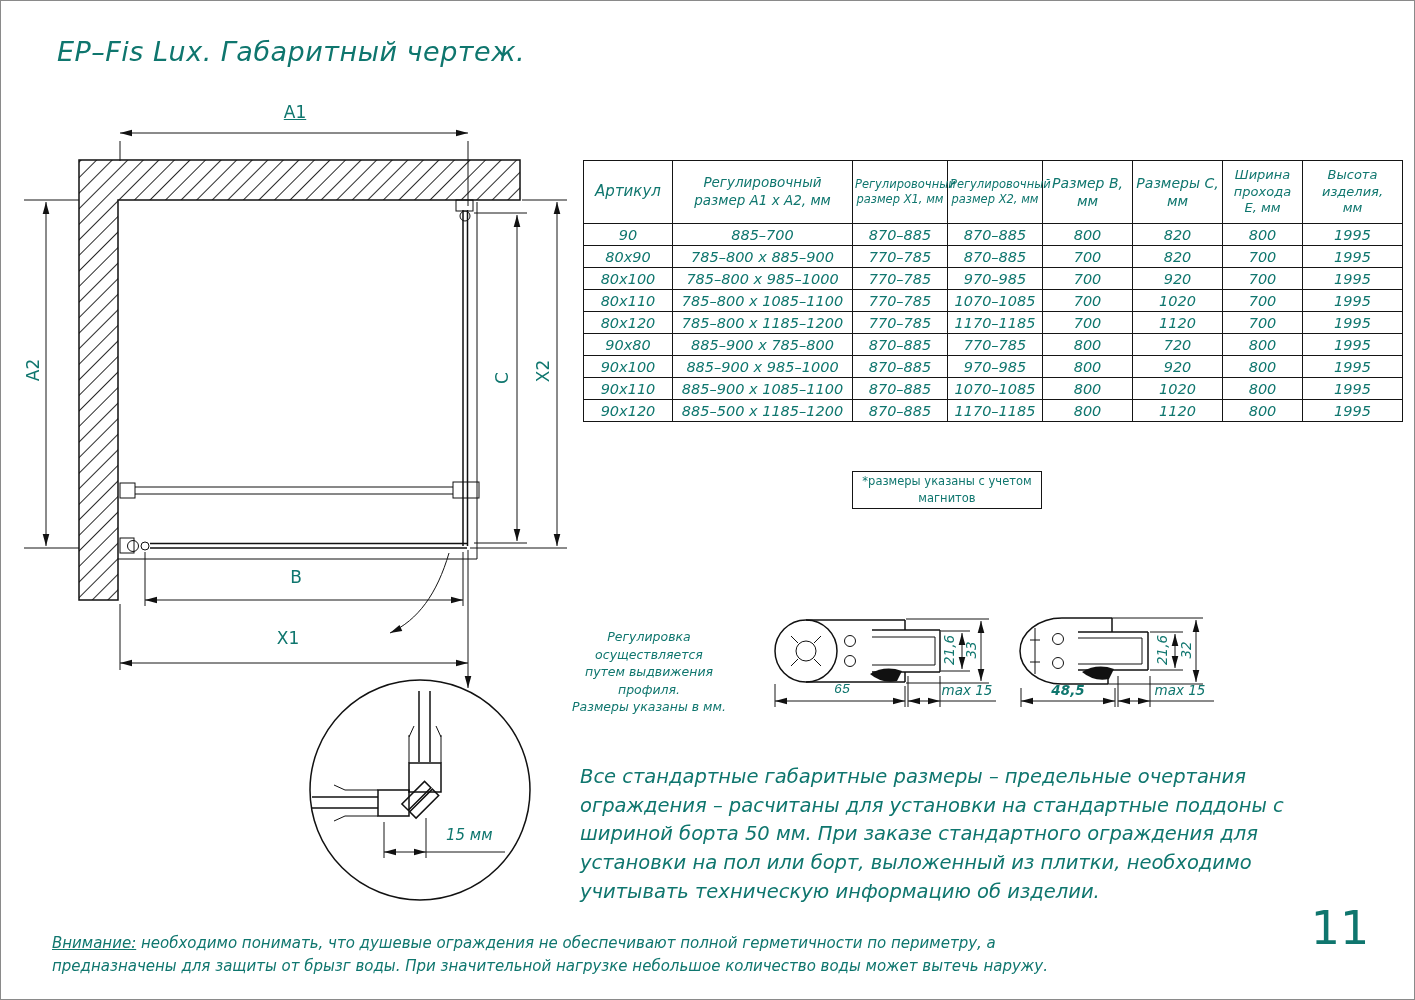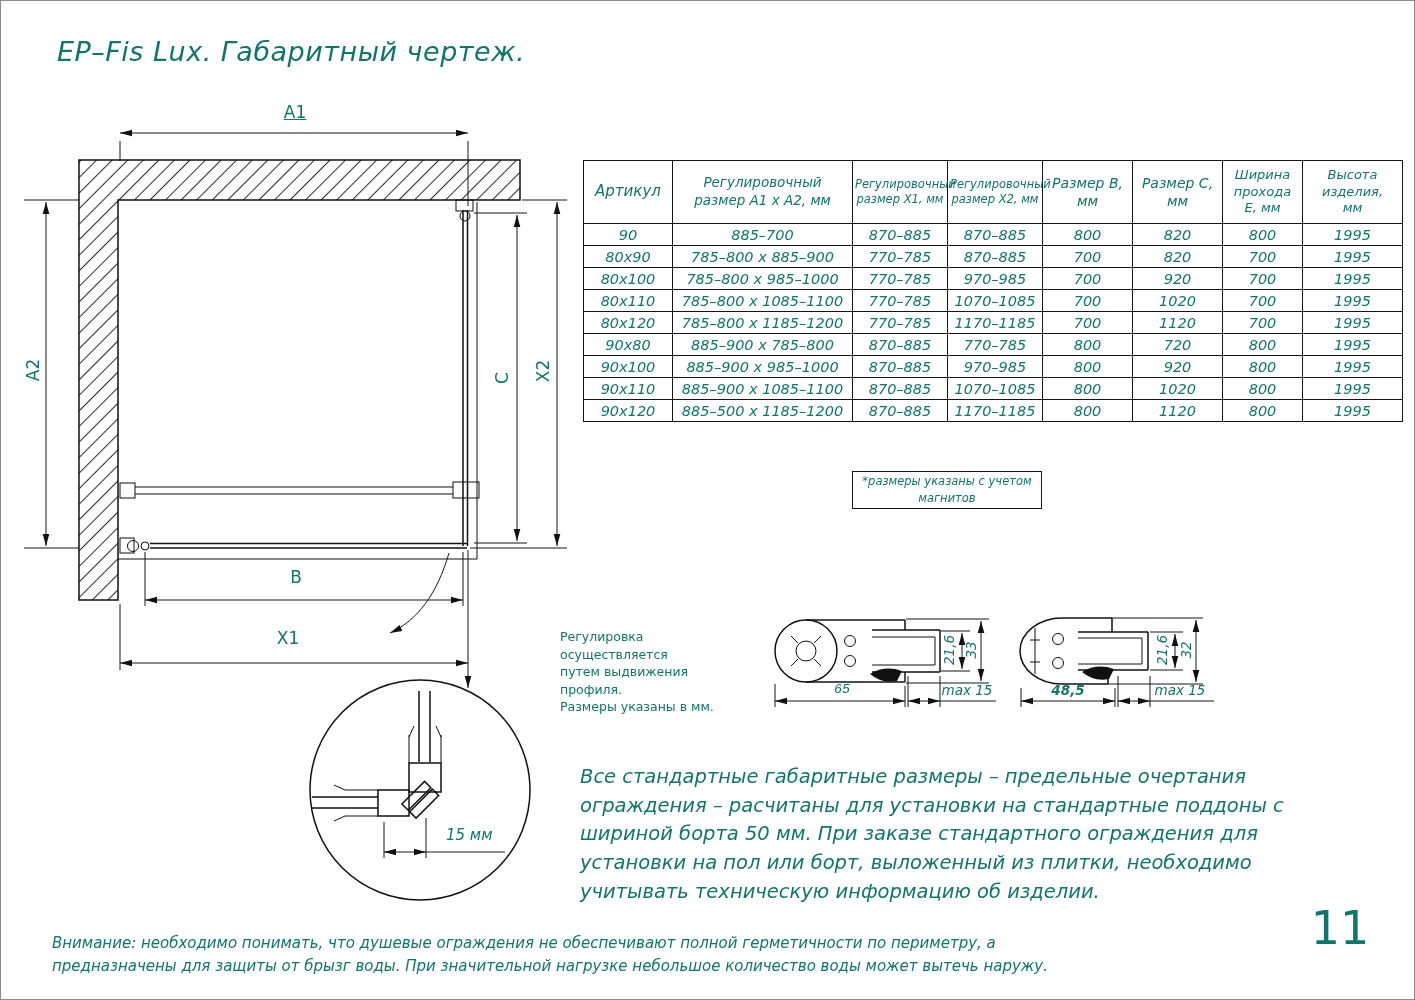--- a/index.html
+++ b/index.html
@@ -24,27 +24,27 @@
               font-style:italic;padding:0 2px;}
   table.sizes thead th{height:62px;font-weight:normal;white-space:pre-line;line-height:1.3;}
   table.sizes tbody td{height:21px;font-size:14.5px;}
   table.sizes thead th:nth-child(1){font-size:15px;}
   table.sizes thead th:nth-child(2){font-size:13.5px;}
   table.sizes thead th:nth-child(3),table.sizes thead th:nth-child(4){font-size:11.5px;}
   table.sizes thead th:nth-child(5),table.sizes thead th:nth-child(6){font-size:14px;}
   table.sizes thead th:nth-child(7),table.sizes thead th:nth-child(8){font-size:13px;}
   .footnote-box{position:absolute;left:852px;top:471px;width:190px;height:38px;border:1.5px solid #151515;
               box-sizing:border-box;display:flex;align-items:center;justify-content:center;
-              font-size:11.5px;font-style:italic;text-align:center;white-space:pre-line;line-height:1.45;background:#fff;}
-  .profile-note{position:absolute;left:560px;top:628px;width:178px;text-align:left;
-              font-size:12.5px;line-height:1.4;white-space:pre-line;}
+              font-size:11.5px;text-align:center;white-space:pre-line;line-height:1.45;background:#fff;}
+  .profile-note{position:absolute;left:560px;top:628px;width:178px;text-align:center;
+              font-size:12.5px;font-style:italic;line-height:1.4;white-space:pre-line;}
   .main-paragraph{position:absolute;left:580px;top:763px;width:744px;font-size:19.5px;
               font-style:italic;line-height:1.47;}
   .warning{position:absolute;left:52px;top:932px;width:1036px;font-size:15px;font-style:italic;line-height:1.55;}
-  .warning .wlabel{}
+  .warning .wlabel{text-decoration:underline;}
   .page-number{position:absolute;left:1297px;top:901px;width:86px;font-size:46px;text-align:center;}
 </style>
 </head>
 <body>
 
 <div class="page">
 
   <div class="abs page-title">EP–Fis Lux. Габаритный чертеж.</div>
 
   <svg class="lineart" width="1415" height="1000" viewBox="0 0 1415 1000">
@@ -234,21 +234,21 @@
       <tr>
         <th>Артикул</th>
         <th>Регулировочный
 размер А1 х А2, мм</th>
         <th>Регулировочный
 размер Х1, мм</th>
         <th>Регулировочный
 размер Х2, мм</th>
         <th>Размер В,
 мм</th>
-        <th>Размер С,
+        <th>Размеры С,
 мм</th>
         <th>Ширина
 прохода
 Е, мм</th>
         <th>Высота
 изделия,
 мм</th>
       </tr>
     </thead>
     <tbody>

